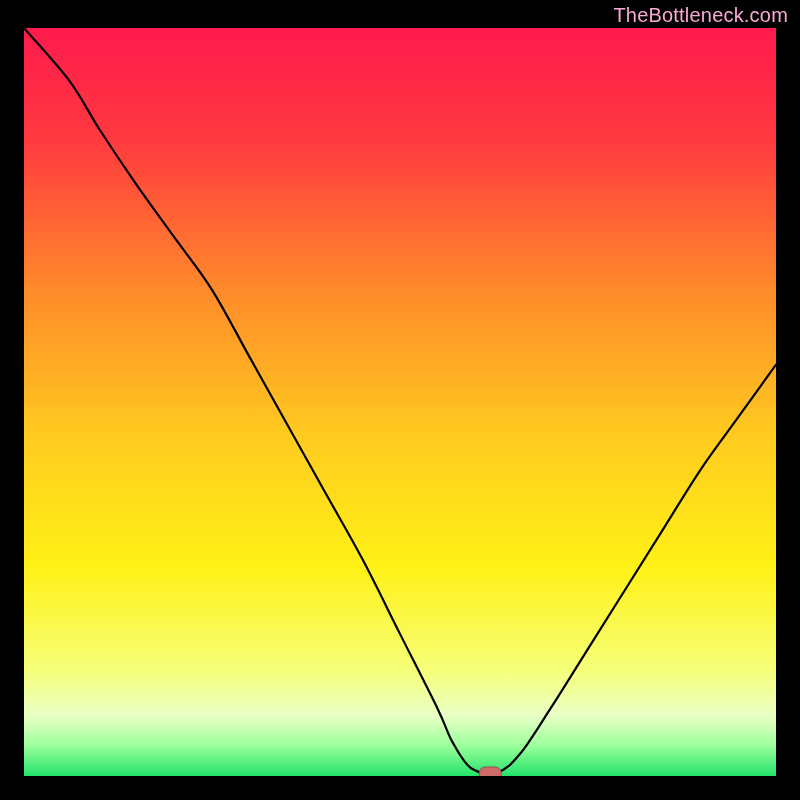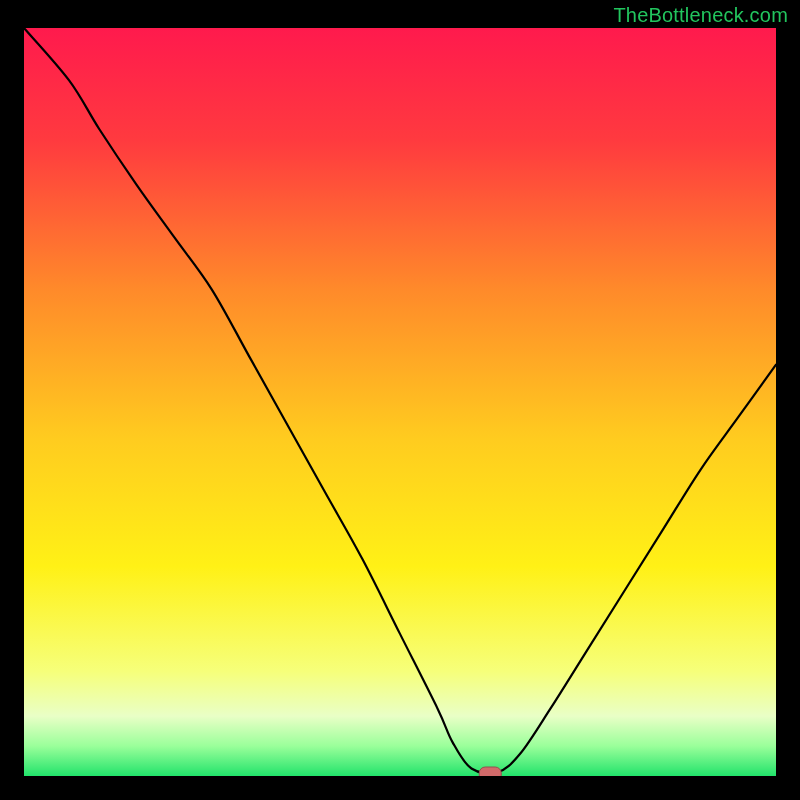--- a/index.html
+++ b/index.html
@@ -13,21 +13,21 @@
   }
   .frame {
     position: absolute;
     inset: 0;
     background: #000;
   }
   .watermark {
     position: absolute;
     top: 4px;
     right: 12px;
-    color: #22c55e;
+    color: #f9a8d4;
     font-size: 20px;
     font-weight: 500;
     letter-spacing: 0.2px;
     z-index: 20;
   }
   .plot {
     position: absolute;
     left: 24px;
     top: 28px;
     width: 752px;

